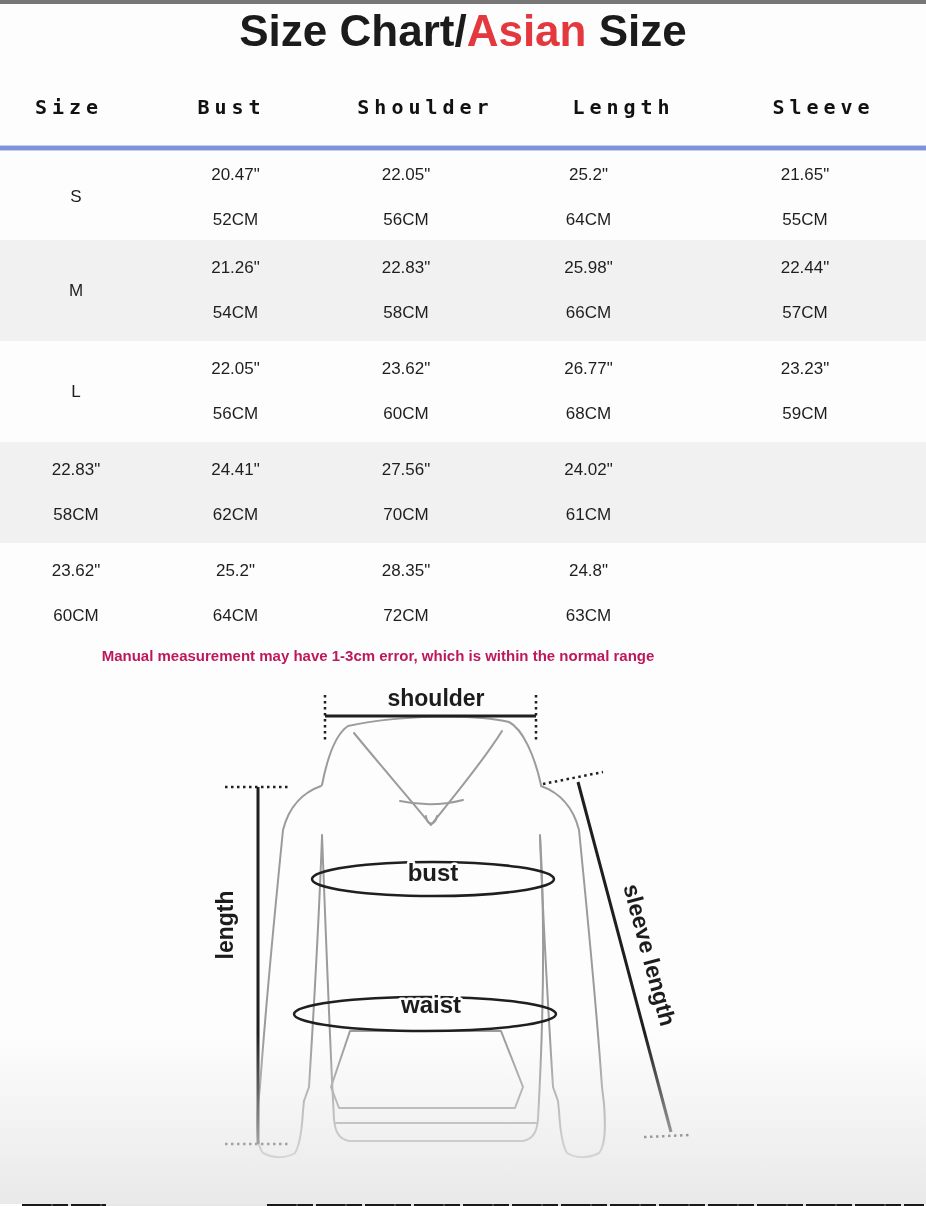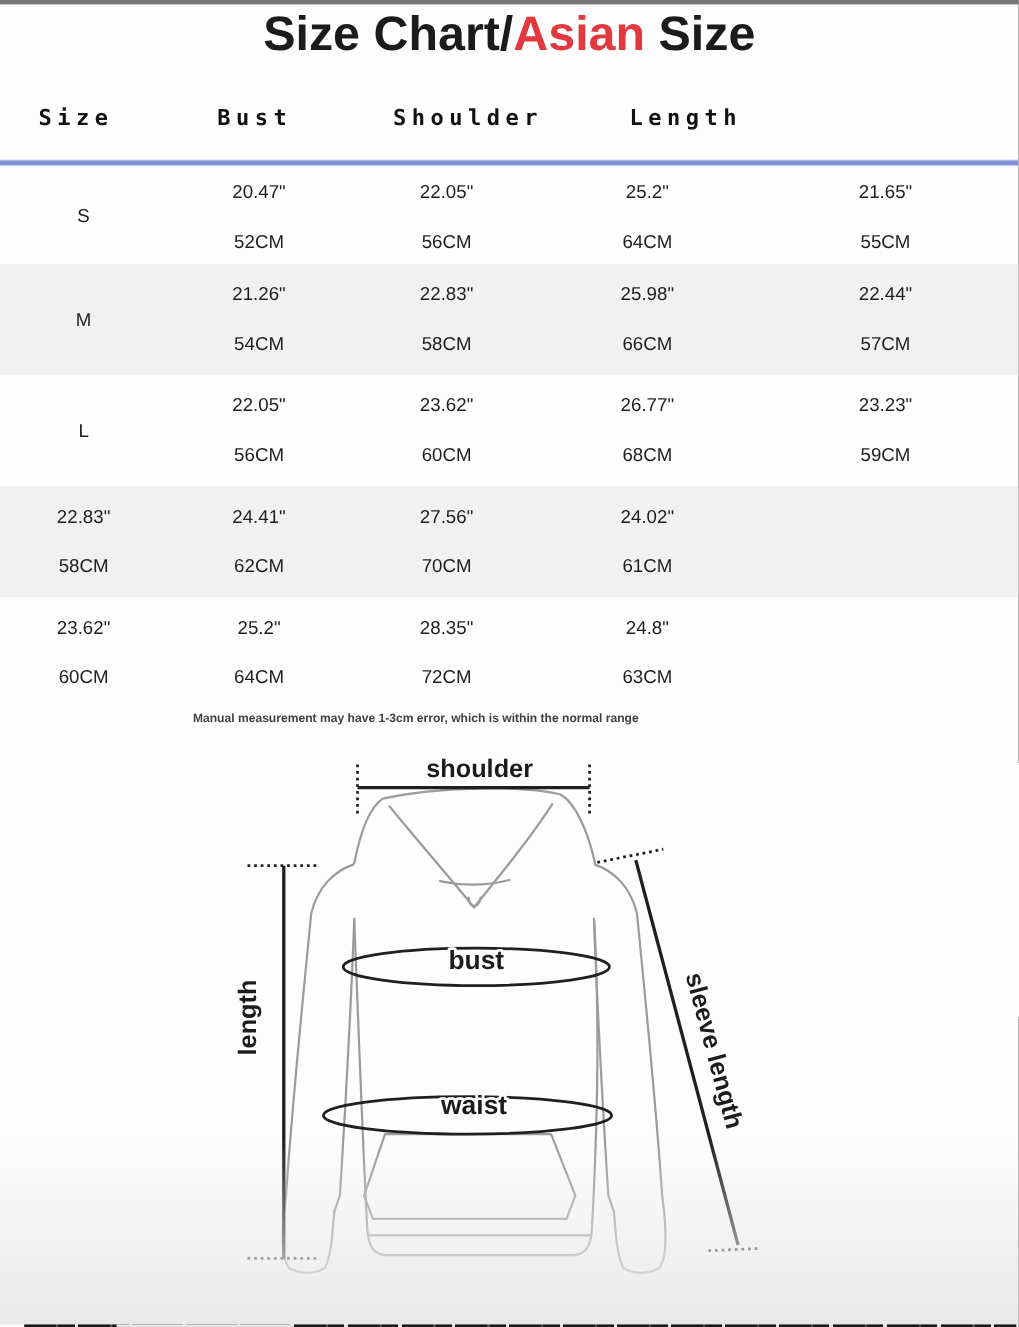--- a/index.html
+++ b/index.html
@@ -31,21 +31,21 @@
   .row{display:grid;grid-template-columns:152px 167px 174px 191px 242px;}
   .row.h86{height:86px;}
   .row.h101{height:101px;}
   .row.stripe{background:#f1f1f1;}
   .size-cell{display:flex;align-items:center;justify-content:center;font-size:17px;}
   .val-cell{display:flex;flex-direction:column;align-items:center;justify-content:center;gap:25px;font-size:17px;}
   .val-cell div{line-height:20px;}
   
   .note{
     position:absolute;top:643px;left:0;width:756px;text-align:center;
-    font-size:11px;font-weight:600;color:#404040;
+    font-size:15px;font-weight:600;color:#be185d;
   }
   
   .diagram{position:absolute;left:183px;top:663px;width:560px;height:500px;}
   .diagram text{
     font-family:"Liberation Sans",sans-serif;font-weight:bold;fill:#1c1c1c;
     paint-order:stroke;stroke:#fdfdfd;stroke-width:5px;stroke-linejoin:round;
   }
   
   .bottom-fade{
     position:absolute;left:0;bottom:6px;width:926px;height:170px;
@@ -67,20 +67,21 @@
 
 <div class="canvas">
 
   <div class="title"><span>Size Chart/</span><span class="red">Asian</span><span> Size</span></div>
 
   <div class="header-row">
     <div class="header-cell">Size</div>
     <div class="header-cell">Bust</div>
     <div class="header-cell">Shoulder</div>
     <div class="header-cell">Length</div>
+    <div class="header-cell">Sleeve</div>
   </div>
   <div class="divider"></div>
 
   <div class="rows">
 
     <div class="row h86">
       <div class="size-cell">S</div>
       <div class="val-cell">
           <div>20.47"</div>
           <div>52CM</div>

